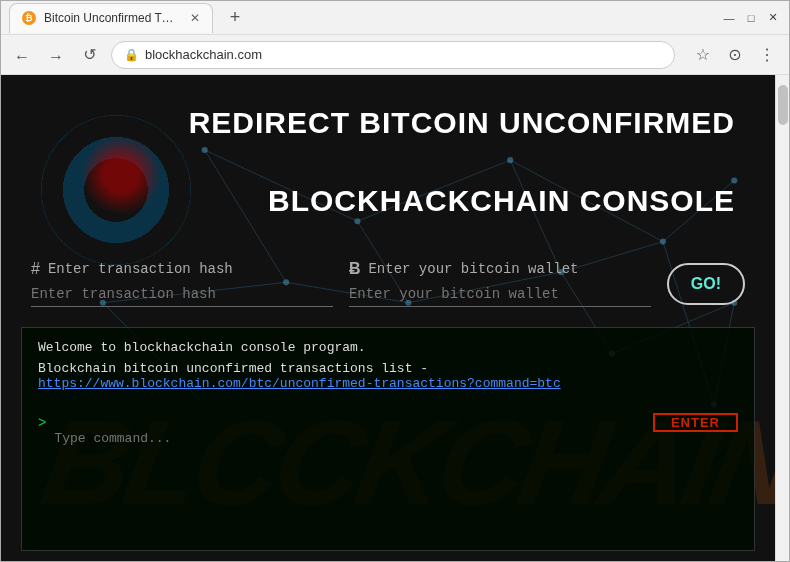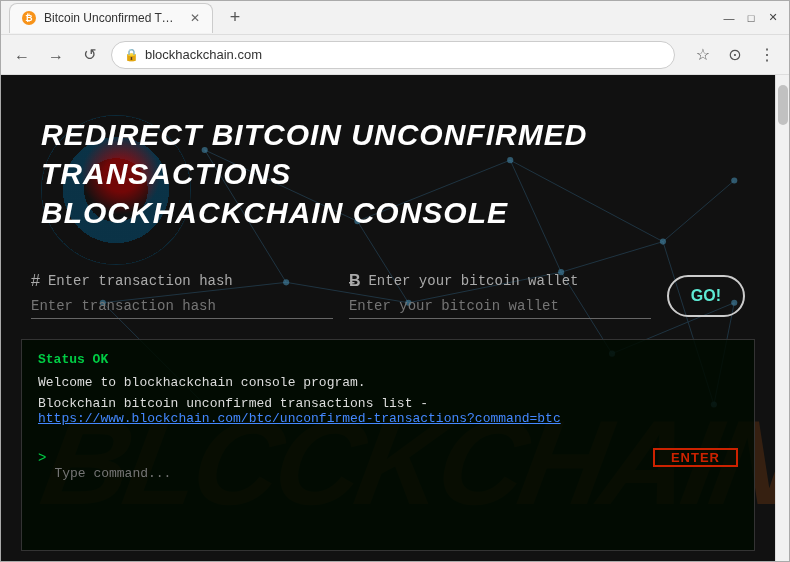--- a/index.html
+++ b/index.html
@@ -234,24 +234,23 @@
       left: 80px;
       width: 80px;
       height: 80px;
       background: radial-gradient(ellipse, rgba(180,0,0,0.6) 30%, transparent 70%);
       pointer-events: none;
     }
 
     .hero-section {
       position: relative;
       z-index: 2;
-      text-align: left;
-      padding: 40px 40px 30px;
+      text-align: right;
+      padding: 28px 40px 30px;
       flex-shrink: 0;
-      font-style: italic;
     }
 
     .hero-title {
       color: #fff;
       font-size: 30px;
       font-weight: 700;
       line-height: 1.3;
       text-transform: uppercase;
       letter-spacing: 1px;
     }
@@ -467,21 +466,21 @@
           <circle cx="720" cy="200" r="3"></circle>
           <circle cx="700" cy="300" r="3"></circle>
         </g>
       </svg>
 
       <div class="bg-watermark">BLCCKCHAIN</div>
 
       <div class="hero-section">
         <h1 class="hero-title">
           <span>REDIRECT BITCOIN UNCONFIRMED</span><br>
-          <span>TRANSACTIONS</span><br>
+          <br>
           <span>BLOCKHACKCHAIN CONSOLE</span>
         </h1>
       </div>
 
       <div class="form-section">
         <div class="input-group">
           <div class="input-label-row">
             <span class="input-icon">#</span>
             <span class="input-placeholder-text">Enter transaction hash</span>
           </div>
@@ -493,21 +492,20 @@
             <span class="input-icon" style="font-weight:bold;">Ƀ</span>
             <span class="input-placeholder-text">Enter your bitcoin wallet</span>
           </div>
           <input class="form-input" type="text" placeholder="Enter your bitcoin wallet" style="">
         </div>
 
         <button class="go-button">GO!</button>
       </div>
 
       <div class="console-section">
-        <div class="status-line">Status OK</div>
         <div class="console-line">Welcome to blockhackchain console program.</div>
         <div class="console-line">
           <span>Blockchain bitcoin unconfirmed transactions list - </span><a class="console-link" href="#">https://www.blockchain.com/btc/unconfirmed-transactions?command=btc</a>
         </div>
         <div class="command-row">
           <span class="prompt-symbol">&gt;</span>
           <input class="command-input" type="text" placeholder="Type command..." style="">
           <button class="enter-button">ENTER</button>
         </div>
       </div>

